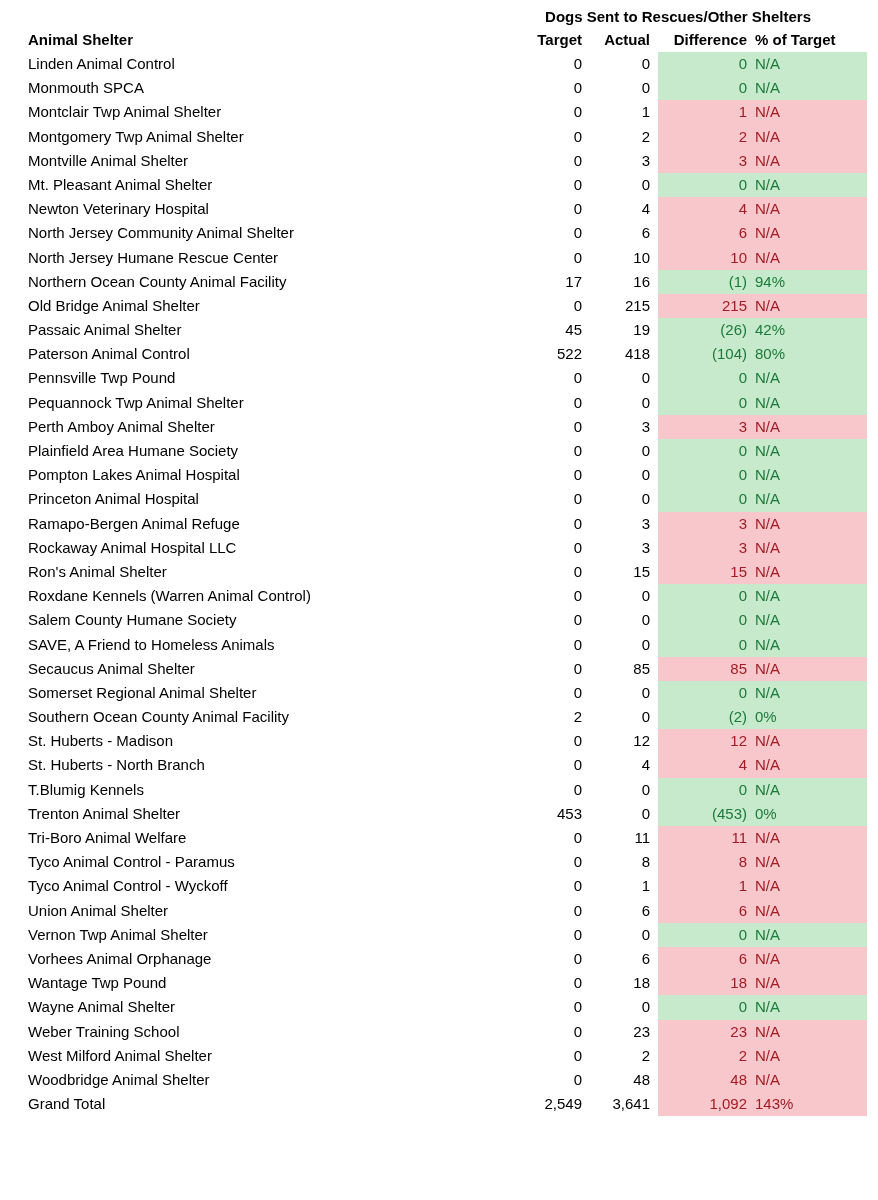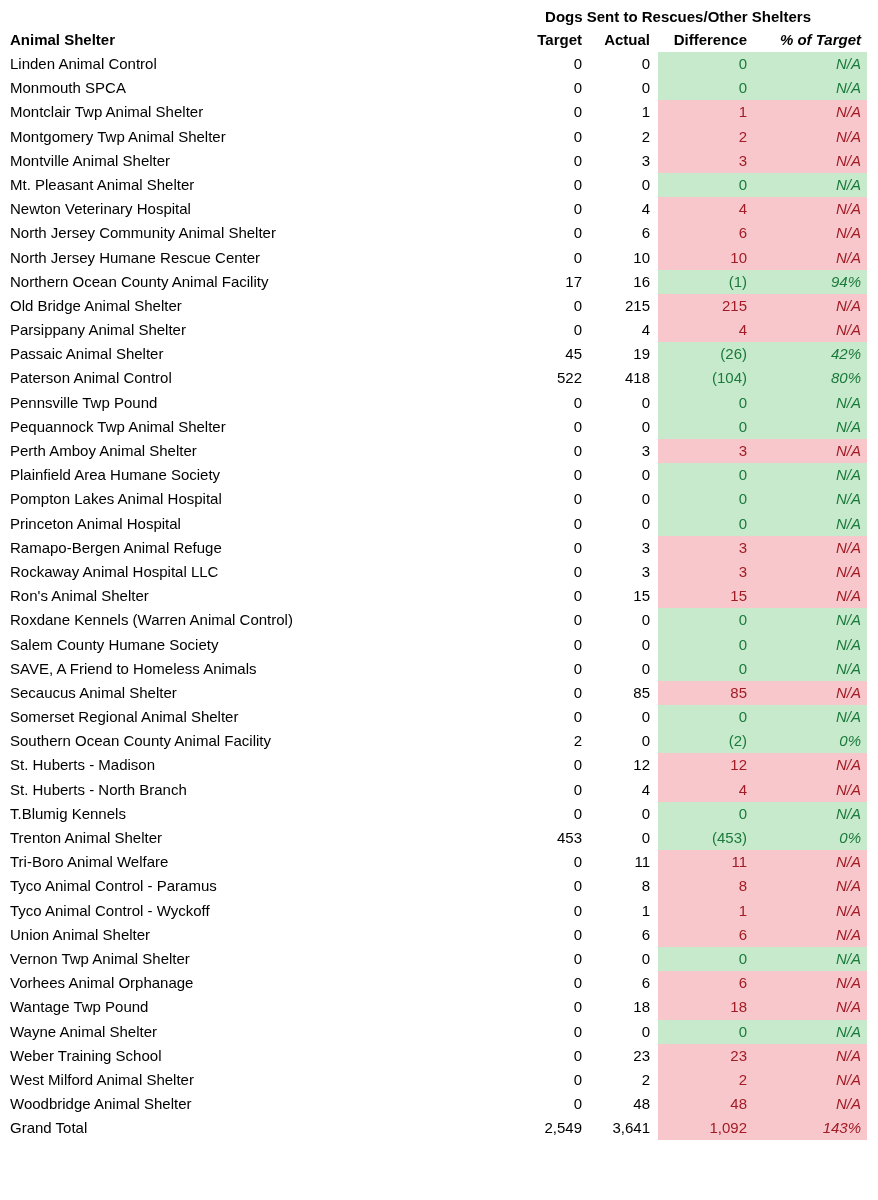--- a/index.html
+++ b/index.html
@@ -22,25 +22,25 @@
   table.report{
     position:absolute;top:28px;left:0;width:867px;
     border-collapse:collapse;table-layout:fixed;
   }
   th,td{
     padding:0;vertical-align:middle;white-space:nowrap;overflow:hidden;
     font-weight:normal;height:24px;line-height:24px;
   }
   thead th{font-weight:bold;height:24px;}
   tbody td{height:24.19px;line-height:24.19px;}
-  .name-col{text-align:left;padding-left:10px;}
+  .name-col{text-align:left;padding-left:28px;}
   .t-col{text-align:right;padding-right:3px;}
   .a-col{text-align:right;padding-right:8px;margin-top:10px;}
   .d-col{text-align:right;padding-right:8px;margin-top:28px;}
-  .p-col{text-align:right;padding-right:6px;font-style:italic;}
+  .p-col{text-align:left;padding-right:6px;}
   tr.good .d-col,tr.good .p-col{background:var(--good-bg);color:var(--good-text);}
   tr.bad  .d-col,tr.bad  .p-col{background:var(--bad-bg);color:var(--bad-text);}
 </style>
 </head>
 <body>
 
 <div class="report-title">Dogs Sent to Rescues/Other Shelters</div>
 
 <table class="report">
   <colgroup>
@@ -141,27 +141,20 @@
   </tr>
 
   <tr class="bad">
     <td class="name-col">Old Bridge Animal Shelter</td>
     <td class="t-col">0</td>
     <td class="a-col">215</td>
     <td class="d-col">215</td>
     <td class="p-col">N/A</td>
   </tr>
 
-  <tr class="bad">
-    <td class="name-col">Parsippany Animal Shelter</td>
-    <td class="t-col">0</td>
-    <td class="a-col">4</td>
-    <td class="d-col">4</td>
-    <td class="p-col">N/A</td>
-  </tr>
 
   <tr class="good">
     <td class="name-col">Passaic Animal Shelter</td>
     <td class="t-col">45</td>
     <td class="a-col">19</td>
     <td class="d-col">(26)</td>
     <td class="p-col">42%</td>
   </tr>
 
   <tr class="good">

